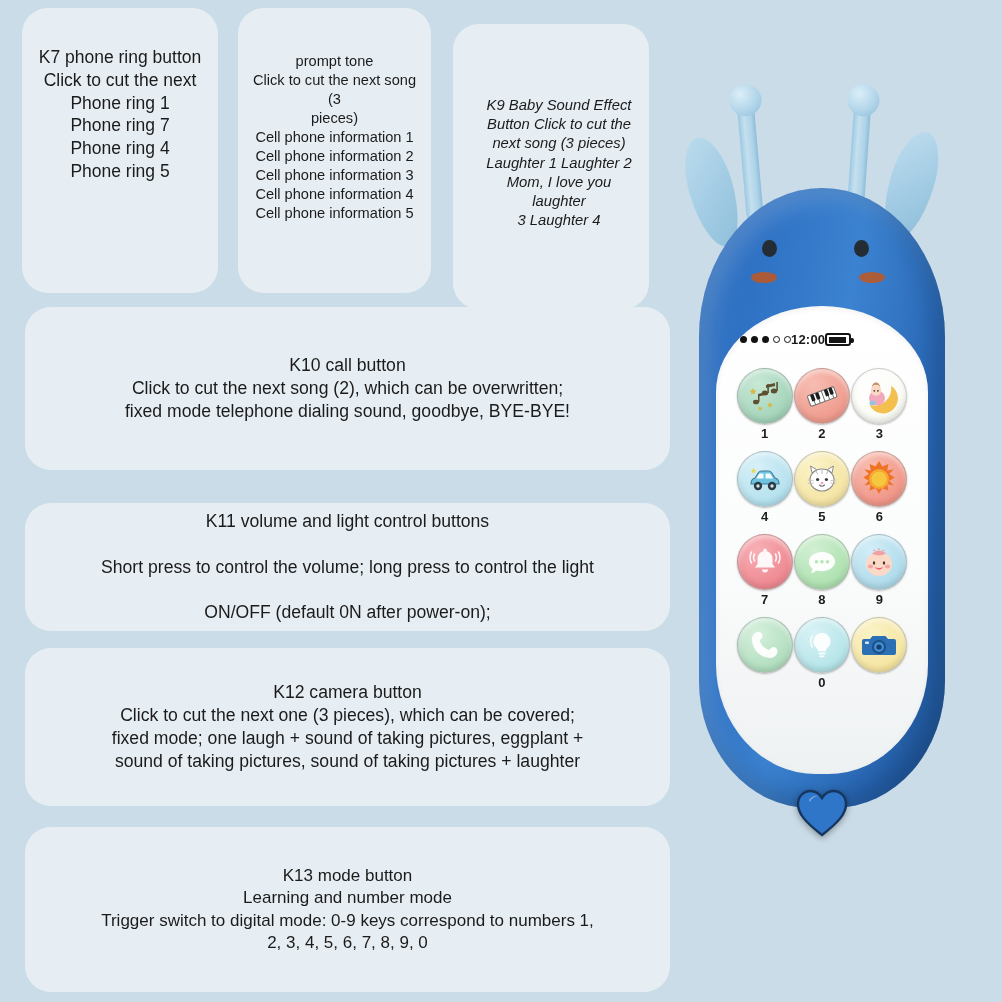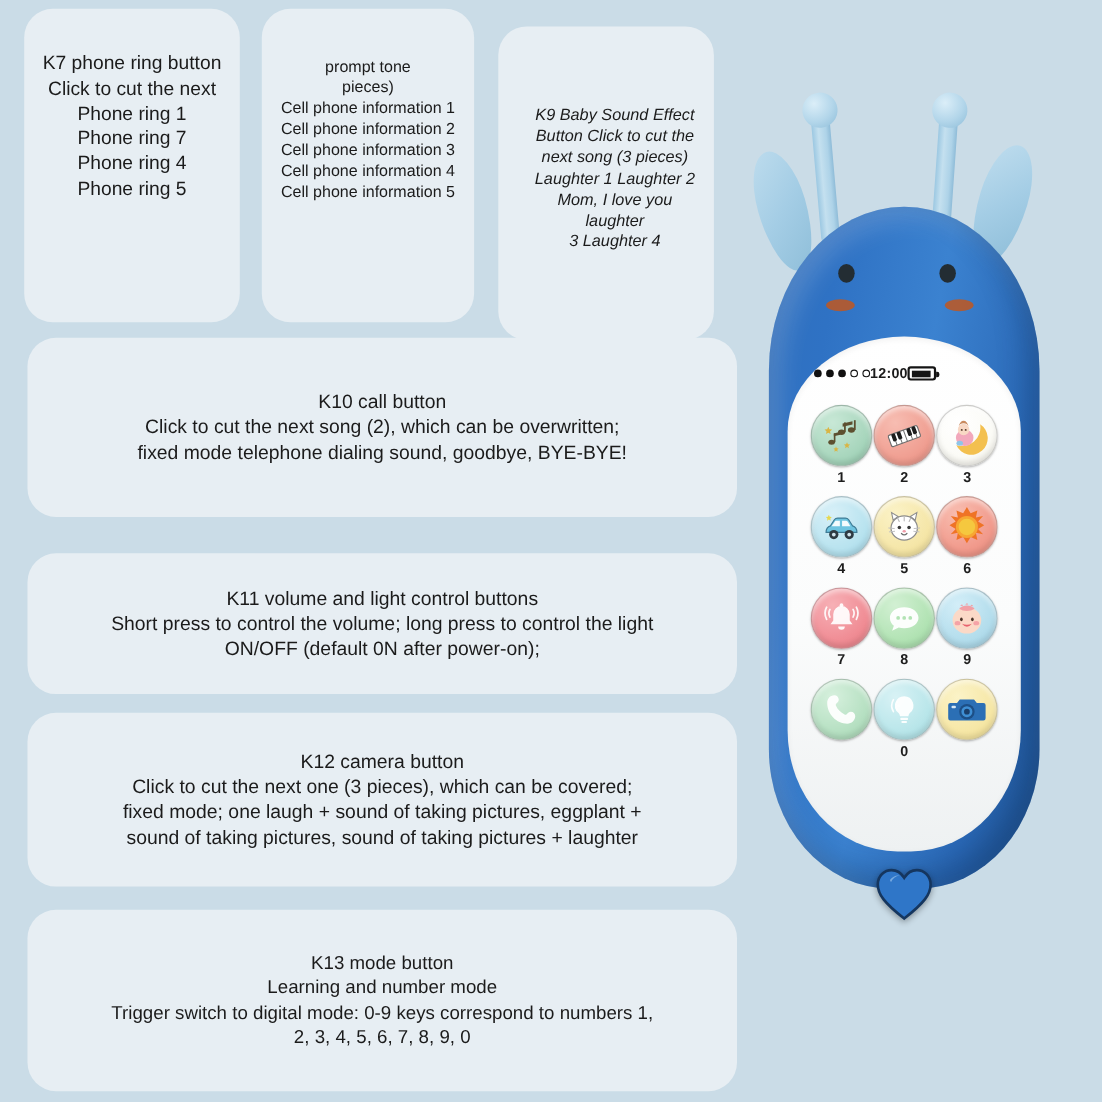--- a/index.html
+++ b/index.html
@@ -69,20 +69,21 @@
     left: 25px; top: 307px;
     width: 645px; height: 163px;
     padding: 0 18px;
   }
   #card-k10 .card-line { font-size: 17.6px; }
 
   #card-k11 {
     left: 25px; top: 503px;
     width: 645px; height: 128px;
     padding: 0 18px;
+    gap: 23px;
   }
   #card-k11 .card-line { font-size: 17.6px; }
 
   #card-k12 {
     left: 25px; top: 648px;
     width: 645px; height: 158px;
     padding: 0 18px;
   }
   #card-k12 .card-line { font-size: 17.6px; }
 
@@ -273,20 +274,21 @@
     <div class="card-line">K7 phone ring button</div>
     <div class="card-line">Click to cut the next</div>
     <div class="card-line">Phone ring 1</div>
     <div class="card-line">Phone ring 7</div>
     <div class="card-line">Phone ring 4</div>
     <div class="card-line">Phone ring 5</div>
   </div>
 
   <div class="card" id="card-k8">
     <div class="card-line">prompt tone</div>
+    <div class="card-line">Click to cut the next song (3</div>
     <div class="card-line">pieces)</div>
     <div class="card-line">Cell phone information 1</div>
     <div class="card-line">Cell phone information 2</div>
     <div class="card-line">Cell phone information 3</div>
     <div class="card-line">Cell phone information 4</div>
     <div class="card-line">Cell phone information 5</div>
   </div>
 
   <div class="card" id="card-k9">
     <div class="card-line">K9 Baby Sound Effect</div>

